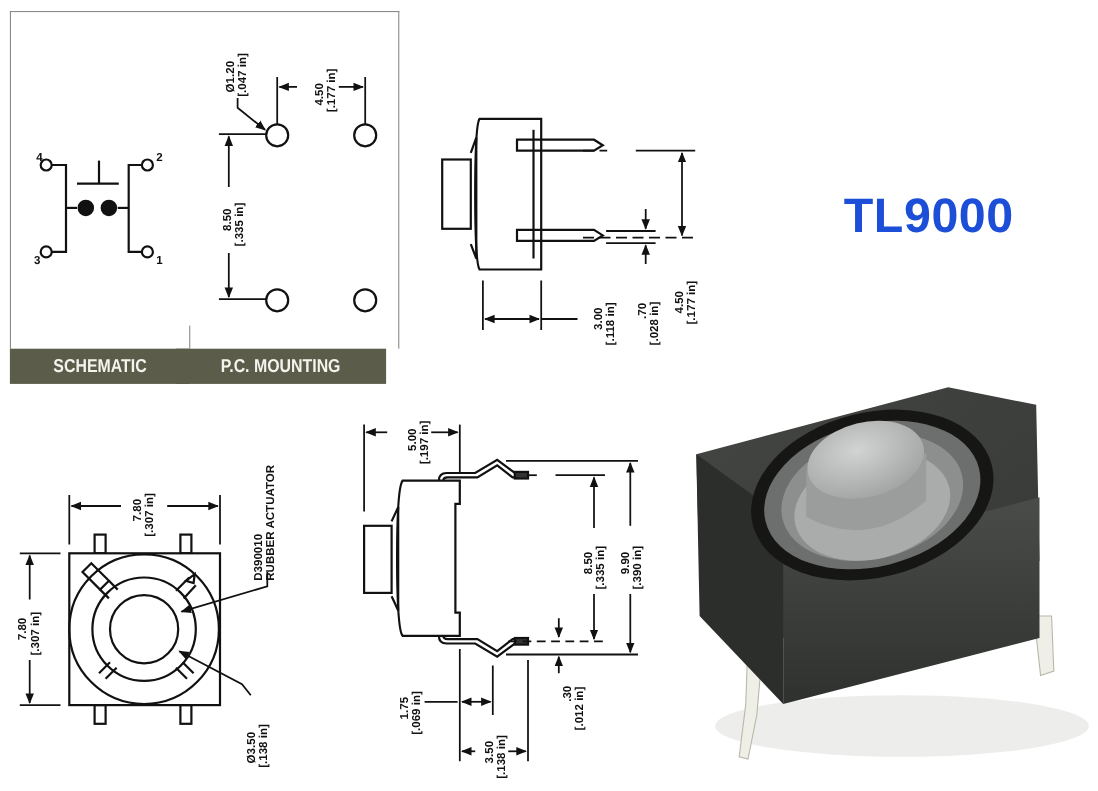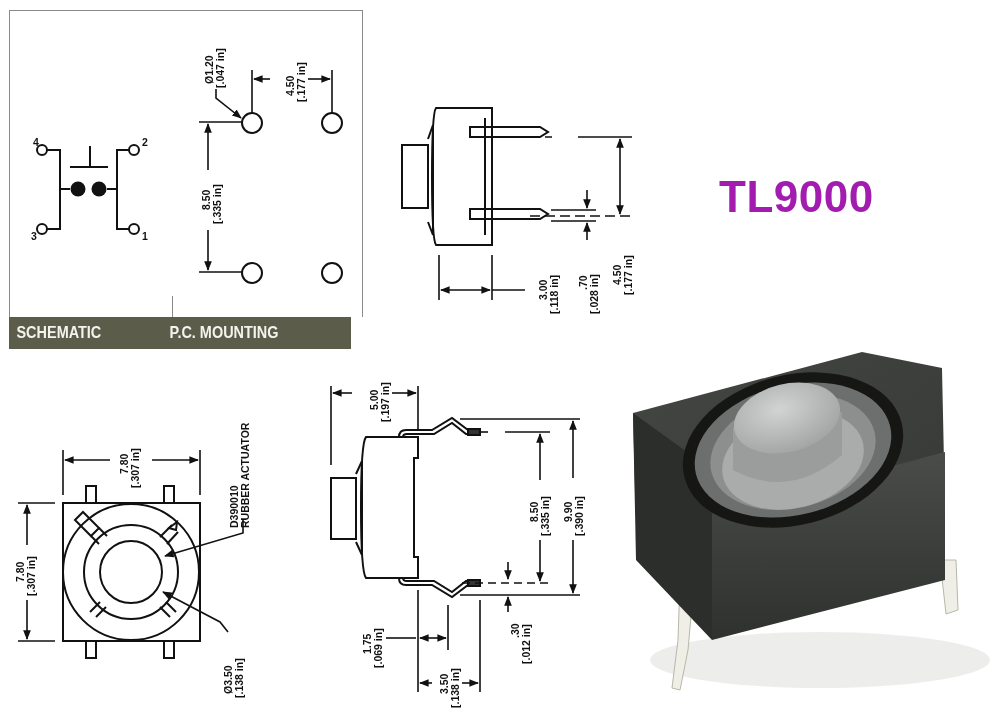--- a/index.html
+++ b/index.html
@@ -1,21 +1,21 @@
 <!DOCTYPE html>
 <html><head>
 <meta charset="utf-8">
 <style>
   html, body { margin:0; padding:0; background:#ffffff; }
   body { width:998px; height:719px; position:relative; overflow:hidden; font-family:"Liberation Sans", sans-serif; }
   .abs { position:absolute; }
   svg { position:absolute; left:0; top:0; }
   .dim { font-family:"Liberation Sans", sans-serif; font-size:10.5px; font-weight:bold; fill:#111; }
-  .title { font-family:"Liberation Sans", sans-serif; font-weight:bold; font-size:44px; color:#a21caf; letter-spacing:0.5px; }
-  .band-wrap { position:absolute; top:317px; height:32px; background:#5b5c4a; display:flex; align-items:center; justify-content:flex-start; overflow:hidden; }
+  .title { font-family:"Liberation Sans", sans-serif; font-weight:bold; font-size:44px; color:#1d4ed8; letter-spacing:0.5px;margin-left:48px; }
+  .band-wrap { position:absolute; top:317px; height:32px; background:#5b5c4a; display:flex; align-items:center; justify-content:center; overflow:hidden; }
   .band-wrap span { color:#f4f4ee; font-weight:bold; font-size:17px; font-family:"Liberation Sans", sans-serif; display:inline-block; transform:scaleX(0.85); }
   .panel-frame { position:absolute; left:9px; top:10px; width:354px; height:307px; border:1px solid #8a8a8a; border-bottom:none; box-sizing:border-box; }
   .panel-divider { position:absolute; left:172px; top:296px; width:1px; height:21px; background:#8a8a8a; }
 </style>
 </head>
 <body>
 
 <div class="panel-frame"></div>
 <div class="panel-divider"></div>
 <div class="band-wrap" style="left:9px; width:163px;">

